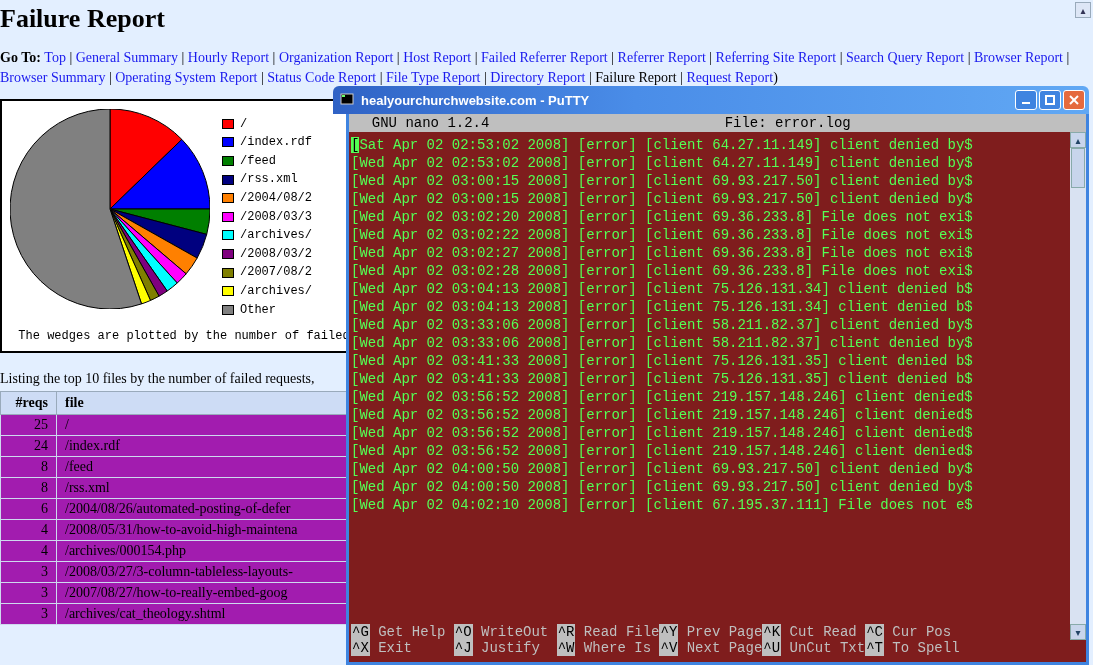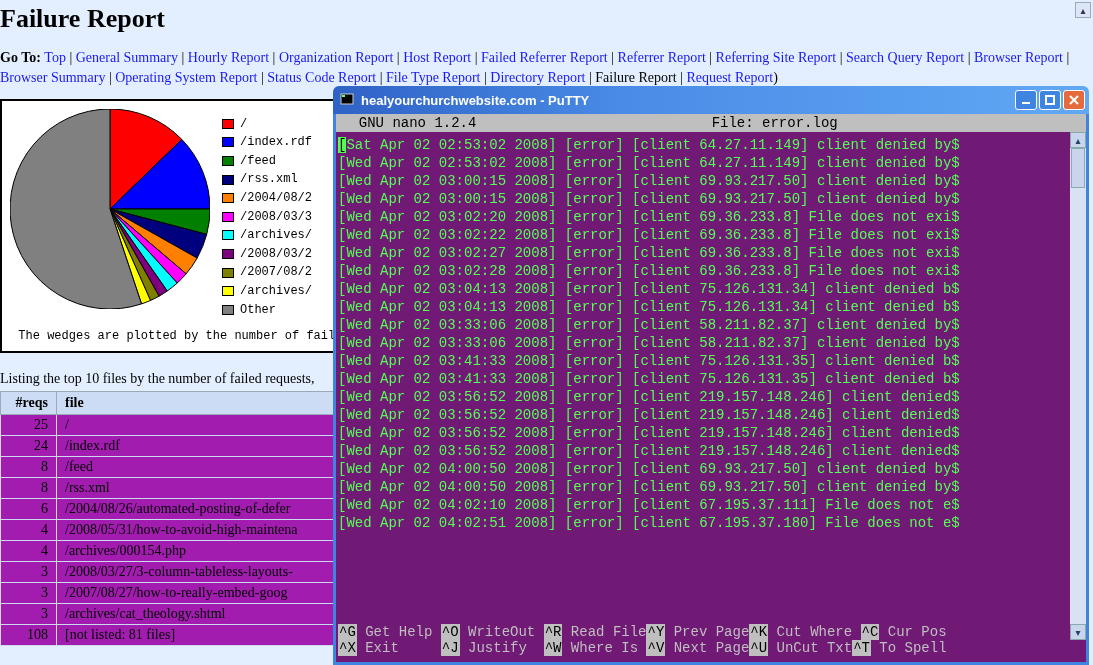--- a/index.html
+++ b/index.html
@@ -28,21 +28,21 @@
 
   
   .putty { position:absolute; top:86px; left:333px; width:756px; height:640px; font-family:Tahoma,Arial,sans-serif; }
   .titlebar { height:28px; background:linear-gradient(to right,#2f62c5,#4a8de8 40%,#61a8f4); display:flex; align-items:center; padding-left:6px; color:#fff; font-size:13px; font-weight:bold; border-top-left-radius:6px; border-top-right-radius:6px;}
   .titlebar .ticon { width:16px; height:16px; margin-right:6px; display:flex; align-items:center; justify-content:center;}
   .winbtns { margin-left:auto; display:flex; gap:2px; padding-right:4px;}
   .winbtn { width:22px; height:20px; border:1px solid #fff; border-radius:3px; display:flex; align-items:center; justify-content:center; font-family:Arial,sans-serif; font-weight:bold;}
   .winbtn.min,.winbtn.max{ background:#3f84e0; color:#fff;}
   .winbtn.close{ background:#e56a3e; color:#fff;}
   .winbtn svg{display:block;}
-  .termwrap { position:relative; background:#701a75; border:3px solid #3f84e0; border-top:none; height:551px; }
+  .termwrap { position:relative; background:#7f1d1d; border:3px solid #3f84e0; border-top:none; height:551px;margin-left:13px; }
   .termbar { background:#bfbfbf; color:#000; font-family:"Courier New",monospace; font-size:14px; padding:1px 6px; height:18px; white-space:pre;}
   .termbody { font-family:"Courier New",monospace; font-size:14px; line-height:18px; color:#bfbfbf; padding:4px 4px 4px 2px; height:492px; overflow:hidden; position:relative;}
   .termscroll { position:absolute; right:0; top:18px; bottom:22px; width:16px; background:#d9e2f2;}
   .termscroll .sbtn { height:16px; background:#c8d5ec; border:1px solid #8aa; display:flex; align-items:center; justify-content:center; font-size:10px; color:#246;}
   .termscroll .thumb { position:absolute; top:16px; left:1px; right:1px; height:40px; background:#c8d5ec; border:1px solid #8aa;}
   .lg { color:#54ff54; }
   .cursor { background:#54ff54; color:#000; }
   .nanofoot { font-family:"Courier New",monospace; font-size:14px; color:#bfbfbf; padding:0 4px 4px 2px;}
   .nk { background:#bfbfbf; color:#000; padding:0 1px;}
   .nanofoot div{white-space:pre;}
@@ -169,24 +169,20 @@
           <td>3</td>
           <td>/2008/03/27/3-column-tableless-layouts-</td>
         </tr>
         <tr>
           <td>3</td>
           <td>/2007/08/27/how-to-really-embed-goog</td>
         </tr>
         <tr>
           <td>3</td>
           <td>/archives/cat_theology.shtml</td>
-        </tr>
-        <tr>
-          <td>108</td>
-          <td>[not listed: 81 files]</td>
         </tr>
       </tbody>
   </table>
 </div>
 
 <div class="putty">
   <div class="titlebar">
     <span class="ticon">
       <svg width="14" height="14">
           <rect x="1" y="1" width="12" height="10" fill="#000" stroke="#ccc"></rect>
@@ -230,24 +226,23 @@
         <div class="termline"><span class="lg">[Wed Apr 02 03:33:06 2008] [error] [client 58.211.82.37] client denied by$</span></div>
         <div class="termline"><span class="lg">[Wed Apr 02 03:41:33 2008] [error] [client 75.126.131.35] client denied b$</span></div>
         <div class="termline"><span class="lg">[Wed Apr 02 03:41:33 2008] [error] [client 75.126.131.35] client denied b$</span></div>
         <div class="termline"><span class="lg">[Wed Apr 02 03:56:52 2008] [error] [client 219.157.148.246] client denied$</span></div>
         <div class="termline"><span class="lg">[Wed Apr 02 03:56:52 2008] [error] [client 219.157.148.246] client denied$</span></div>
         <div class="termline"><span class="lg">[Wed Apr 02 03:56:52 2008] [error] [client 219.157.148.246] client denied$</span></div>
         <div class="termline"><span class="lg">[Wed Apr 02 03:56:52 2008] [error] [client 219.157.148.246] client denied$</span></div>
         <div class="termline"><span class="lg">[Wed Apr 02 04:00:50 2008] [error] [client 69.93.217.50] client denied by$</span></div>
         <div class="termline"><span class="lg">[Wed Apr 02 04:00:50 2008] [error] [client 69.93.217.50] client denied by$</span></div>
         <div class="termline"><span class="lg">[Wed Apr 02 04:02:10 2008] [error] [client 67.195.37.111] File does not e$</span></div>
-        <div class="termline"><span class="lg">[Wed Apr 02 04:02:51 2008] [error] [client 67.195.37.180] File does not e$</span></div>
       </div>
     <div class="nanofoot" id="nanofoot">
-        <div><span><span class="nk">^G</span><span> Get Help </span></span><span><span class="nk">^O</span><span> WriteOut </span></span><span><span class="nk">^R</span><span> Read File</span></span><span><span class="nk">^Y</span><span> Prev Page</span></span><span><span class="nk">^K</span><span> Cut Where </span></span><span><span class="nk">^C</span><span> Cur Pos  </span></span></div>
+        <div><span><span class="nk">^G</span><span> Get Help </span></span><span><span class="nk">^O</span><span> WriteOut </span></span><span><span class="nk">^R</span><span> Read File</span></span><span><span class="nk">^Y</span><span> Prev Page</span></span><span><span class="nk">^K</span><span> Cut Read </span></span><span><span class="nk">^C</span><span> Cur Pos  </span></span></div>
         <div><span><span class="nk">^X</span><span> Exit     </span></span><span><span class="nk">^J</span><span> Justify  </span></span><span><span class="nk">^W</span><span> Where Is </span></span><span><span class="nk">^V</span><span> Next Page</span></span><span><span class="nk">^U</span><span> UnCut Txt</span></span><span><span class="nk">^T</span><span> To Spell </span></span></div>
       </div>
     <div class="termscroll">
       <div class="sbtn">▴</div>
       <div class="thumb"></div>
       <div class="sbtn" style="position:absolute;bottom:0;left:0;right:0">▾</div>
     </div>
   </div>
 </div>
 

